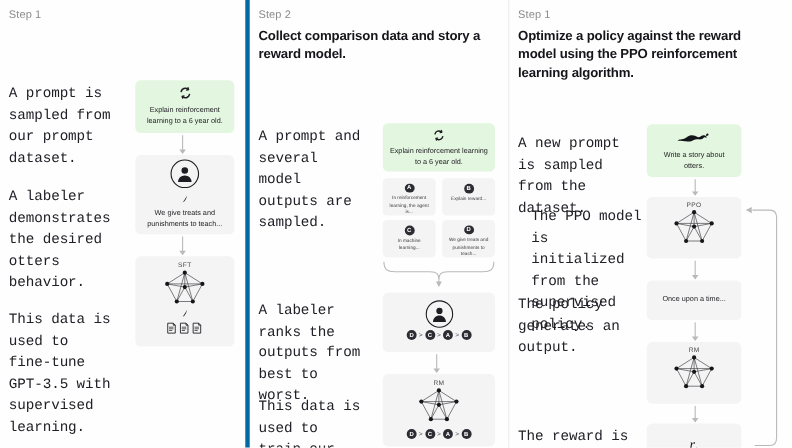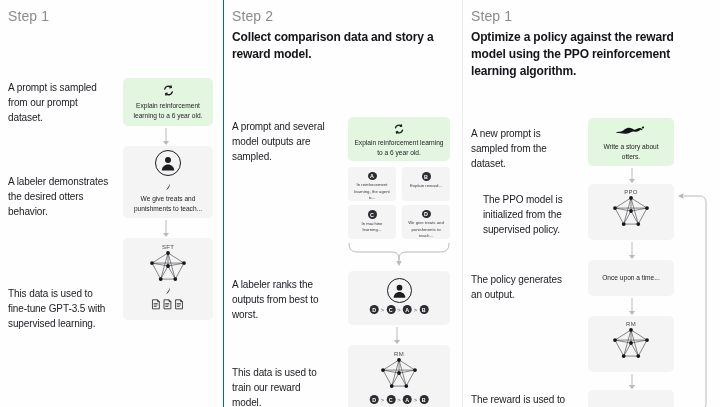--- a/index.html
+++ b/index.html
@@ -15,25 +15,25 @@
     background: #fefefe;
     display: flex;
   }
   .col {
     position: relative;
     height: 407px;
     padding: 8px 10px 0 8px;
     flex: 0 0 auto;
   }
   .col-1 { width: 223px; }
-  .col-2 { width: 239px; border-left: 1px solid #0369a1; }
+  .col-2 { width: 239px; border-left: 4px solid #0369a1; }
   .col-3 { width: 258px; border-left: 1px solid #ececec; }
 
   .step-label {
-    font-size: 14px;
+    font-size: 10px;
     color: #8b8b8b;
     letter-spacing: .1px;
     margin-bottom: 5px;
   }
   .step-title {
     font-size: 12px;
     font-weight: bold;
     color: #14141a;
     line-height: 1.42;
     letter-spacing: -.15px;
@@ -44,24 +44,25 @@
     position: relative;
     margin-top: 12px;
     display: flex;
     gap: 6px;
   }
   .captions { position: relative; flex: 1 1 auto; }
   .flow { position: relative; flex: 0 0 auto; }
 
   .caption {
     position: absolute;
-    font-size: 10px;
+    font-size: 13px;
     line-height: 1.5;
     color: #202027;
     letter-spacing: -.1px;
+    font-family: Liberation Mono, monospace;
   }
 
   
   .card {
     position: absolute;
     background: #f4f4f4;
     border-radius: 5px;
     display: flex;
     flex-direction: column;
     align-items: center;

